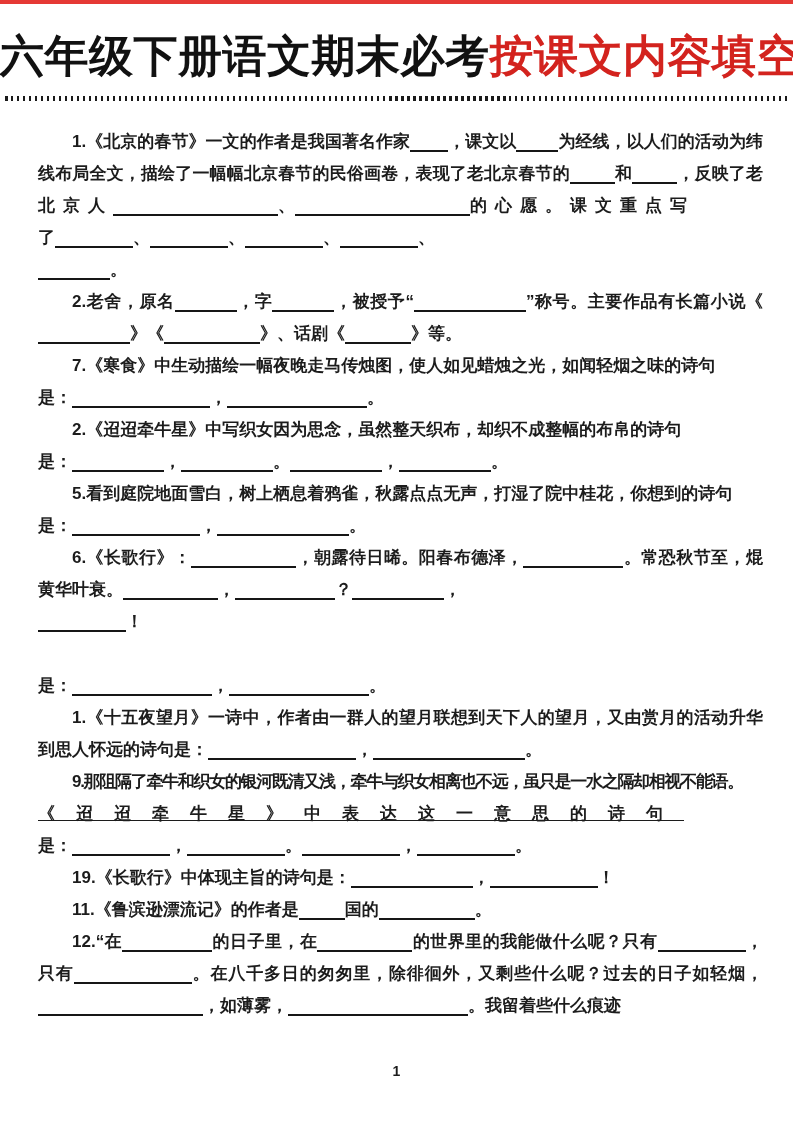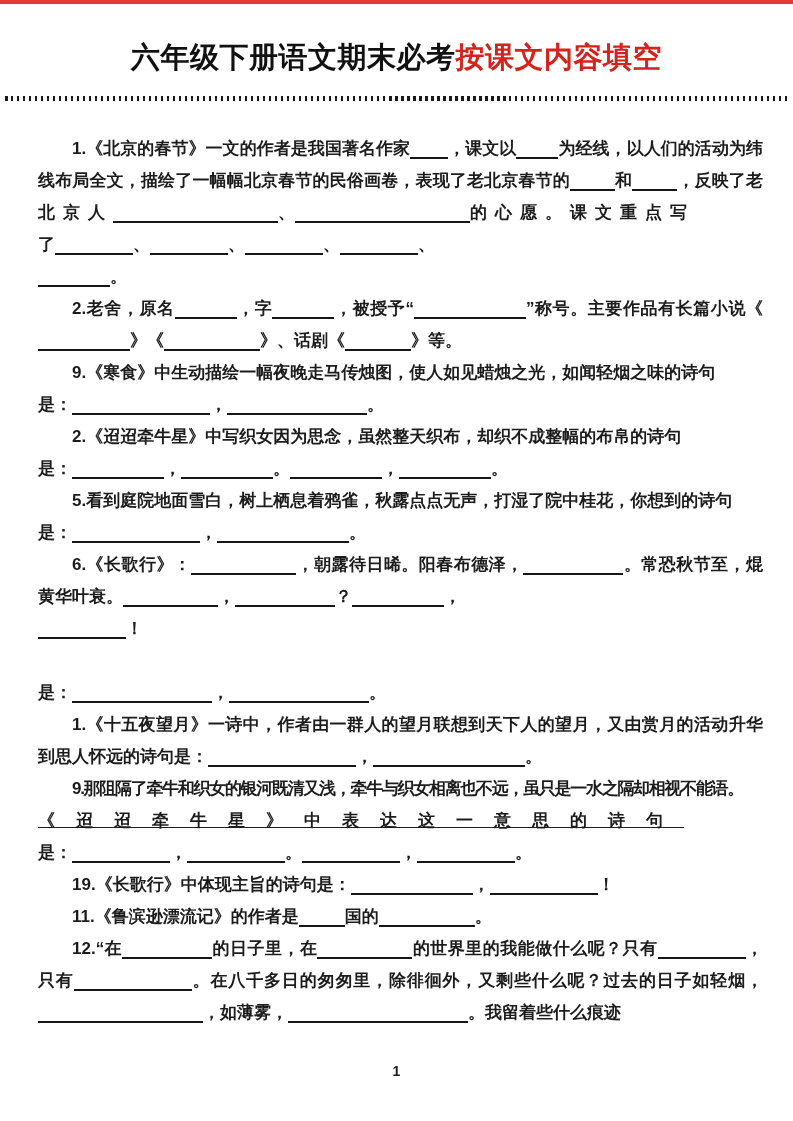--- a/index.html
+++ b/index.html
@@ -20,34 +20,34 @@
     top: 0; left: 0;
     width: 100%;
     height: 4px;
     background: #e53935;
   }
   .doc-title {
     margin: 32px 0 0 0;
     text-align: center;
     font-family: "Liberation Serif", "DejaVu Serif", serif;
     font-weight: bold;
-    font-size: 29px;
+    font-size: 44px;
     line-height: 50px;
     letter-spacing: 0.5px;
     white-space: nowrap;
   }
   .doc-title .t-black { color: #111111; }
   .doc-title .t-red   { color: #d3231e; }
   .dotted-divider {
     margin: 14px 5px 0 5px;
     height: 5px;
     background: repeating-linear-gradient(90deg, #1a1a1a 0 2.5px, transparent 2.5px 6px);
   }
   .content {
-    margin: 32px 30px 0 38px;
+    margin: 25px 30px 0 38px;
   }
   .para {
     margin: 0;
     font-size: 17px;
     font-weight: bold;
     line-height: 32px;
     text-indent: 2em;
     text-align: justify;
     text-justify: inter-character;
     word-break: normal;
@@ -77,21 +77,21 @@
 
 <div class="top-red-line"></div>
 
 <h1 class="doc-title"><span class="t-black">六年级下册语文期末必考</span><span class="t-red">按课文内容填空</span></h1>
 
 <div class="dotted-divider"></div>
 
 <div class="content" id="question-list">
     <p class="para"><span>1.《北京的春节》一文的作者是我国著名作家</span><span class="blank" style="width: 38px;"></span><span>，课文以</span><span class="blank" style="width: 42px;"></span><span>为经线，以人们的活动为纬线布局全文，描绘了一幅幅北京春节的民俗画卷，表现了老北京春节的</span><span class="blank" style="width: 45px;"></span><span>和</span><span class="blank" style="width: 45px;"></span><span>，反映了老</span><span class="wide">北京人</span><span class="blank" style="width: 165px;"></span><span>、</span><span class="blank" style="width: 175px;"></span><span class="wide">的心愿。课文重点写</span><br><span>了</span><span class="blank" style="width: 78px;"></span><span>、</span><span class="blank" style="width: 78px;"></span><span>、</span><span class="blank" style="width: 78px;"></span><span>、</span><span class="blank" style="width: 78px;"></span><span>、</span><br><span class="blank" style="width: 72px;"></span><span>。</span></p>
     <p class="para"><span>2.老舍，原名</span><span class="blank" style="width: 62px;"></span><span>，字</span><span class="blank" style="width: 62px;"></span><span>，被授予“</span><span class="blank" style="width: 112px;"></span><span>”称号。主要作品有长篇小说《</span><span class="blank" style="width: 92px;"></span><span>》《</span><span class="blank" style="width: 96px;"></span><span>》、话剧《</span><span class="blank" style="width: 66px;"></span><span>》等。</span></p>
-    <p class="para"><span>9.《寒食》中生动描绘一幅夜晚走马传烛图，使人如见蜡烛之光，如闻轻烟之味的诗句</span><br><span>是：</span><span class="blank" style="width: 138px;"></span><span>，</span><span class="blank" style="width: 140px;"></span><span>。</span></p>
+    <p class="para"><span>7.《寒食》中生动描绘一幅夜晚走马传烛图，使人如见蜡烛之光，如闻轻烟之味的诗句</span><br><span>是：</span><span class="blank" style="width: 138px;"></span><span>，</span><span class="blank" style="width: 140px;"></span><span>。</span></p>
     <p class="para"><span>2.《迢迢牵牛星》中写织女因为思念，虽然整天织布，却织不成整幅的布帛的诗句</span><br><span>是：</span><span class="blank" style="width: 92px;"></span><span>，</span><span class="blank" style="width: 92px;"></span><span>。</span><span class="blank" style="width: 92px;"></span><span>，</span><span class="blank" style="width: 92px;"></span><span>。</span></p>
     <p class="para"><span>5.看到庭院地面雪白，树上栖息着鸦雀，秋露点点无声，打湿了院中桂花，你想到的诗句</span><br><span>是：</span><span class="blank" style="width: 128px;"></span><span>，</span><span class="blank" style="width: 132px;"></span><span>。</span></p>
     <p class="para"><span>6.《长歌行》：</span><span class="blank" style="width: 105px;"></span><span>，朝露待日晞。阳春布德泽，</span><span class="blank" style="width: 100px;"></span><span>。常恐秋节至，焜黄华叶衰。</span><span class="blank" style="width: 95px;"></span><span>，</span><span class="blank" style="width: 100px;"></span><span>？</span><span class="blank" style="width: 92px;"></span><span>，</span><br><span class="blank" style="width: 88px;"></span><span>！</span></p>
     <p class="para"><br><span>是：</span><span class="blank" style="width: 140px;"></span><span>，</span><span class="blank" style="width: 140px;"></span><span>。</span></p>
     <p class="para"><span>1.《十五夜望月》一诗中，作者由一群人的望月联想到天下人的望月，又由赏月的活动升华到思人怀远的诗句是：</span><span class="blank" style="width: 148px;"></span><span>，</span><span class="blank" style="width: 152px;"></span><span>。</span></p>
     <p class="para"><span class="condensed">9.那阻隔了牵牛和织女的银河既清又浅，牵牛与织女相离也不远，虽只是一水之隔却相视不能语。</span><br><span class="xwide">《迢迢牵牛星》中表达这一意思的诗句</span><br><span>是：</span><span class="blank" style="width: 98px;"></span><span>，</span><span class="blank" style="width: 98px;"></span><span>。</span><span class="blank" style="width: 98px;"></span><span>，</span><span class="blank" style="width: 98px;"></span><span>。</span></p>
     <p class="para"><span>19.《长歌行》中体现主旨的诗句是：</span><span class="blank" style="width: 122px;"></span><span>，</span><span class="blank" style="width: 108px;"></span><span>！</span></p>
     <p class="para"><span>11.《鲁滨逊漂流记》的作者是</span><span class="blank" style="width: 46px;"></span><span>国的</span><span class="blank" style="width: 96px;"></span><span>。</span></p>
     <p class="para"><span>12.“在</span><span class="blank" style="width: 90px;"></span><span>的日子里，在</span><span class="blank" style="width: 95px;"></span><span>的世界里的我能做什么呢？只有</span><span class="blank" style="width: 88px;"></span><span>，只有</span><span class="blank" style="width: 118px;"></span><span>。在八千多日的匆匆里，除徘徊外，又剩些什么呢？过去的日子如轻烟，</span><span class="blank" style="width: 165px;"></span><span>，如薄雾，</span><span class="blank" style="width: 180px;"></span><span>。我留着些什么痕迹</span></p>
   </div>

